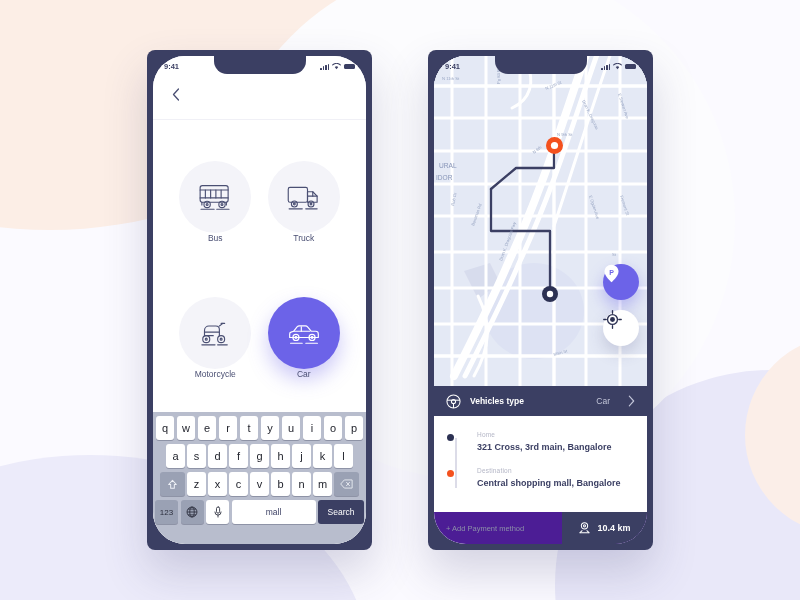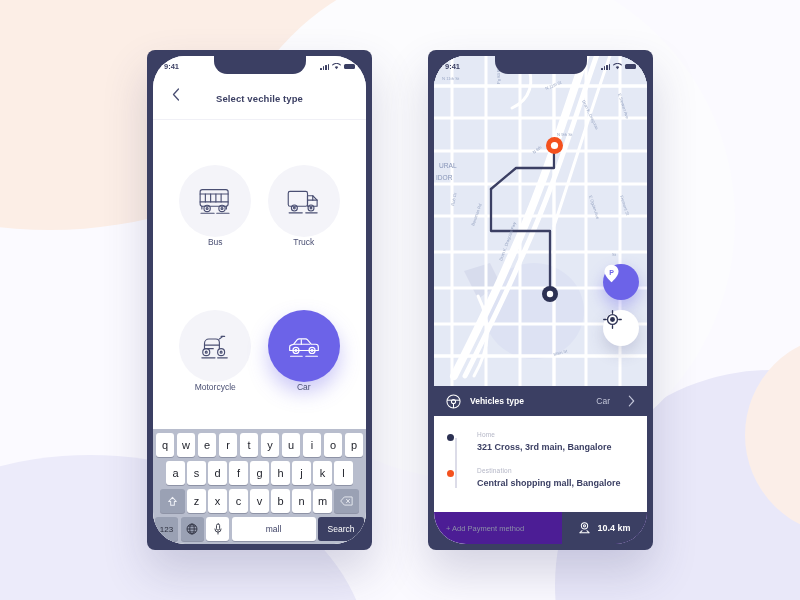--- a/index.html
+++ b/index.html
@@ -75,21 +75,21 @@
   .veh-label{font-size:8.5px;color:#4a4f73;}
 
   .done-bar{
     flex:0 0 auto;height:28px;background:#3b3f63;
     display:flex;align-items:center;justify-content:center;
     font-size:9px;color:#ffffff;cursor:pointer;
   }
   
   .keyboard{flex:0 0 auto;background:#b8bdcd;padding:4px 2px 3px;box-sizing:border-box;}
   .krow{display:flex;justify-content:center;gap:2.5px;margin-bottom:4px;}
-  .krow:last-child{margin-bottom:0;}
+  .krow:last-child{margin-bottom:17px;}
   .key{
     background:#ffffff;border-radius:3px;height:24px;min-width:18.5px;
     display:flex;align-items:center;justify-content:center;
     font-size:11px;color:#23252e;
     box-shadow:0 1px 0 rgba(90,95,120,.45);cursor:pointer;
   }
   .key.wide{min-width:25px;background:#9aa1b4;}
   .key.num{min-width:23px;background:#9aa1b4;font-size:8px;color:#2b2e3d;}
   .key.globe,.key.mic{min-width:23px;}
   .key.globe{background:#9aa1b4;}
@@ -163,21 +163,20 @@
           <span class="batt"></span>
         </span>
       </div>
 
       <div class="nav">
         <div class="back-btn">
           <svg width="8" height="13" viewBox="0 0 8 13">
             <path d="M6.5 1 L1.5 6.5 L6.5 12" stroke="#4a4f73" stroke-width="1.3" fill="none" stroke-linecap="round" stroke-linejoin="round"></path>
           </svg>
         </div>
-        <div class="nav-title">Select vechile type</div>
       </div>
 
       <div class="veh-grid">
 
         <div class="veh-cell">
           <div class="veh-circle">
             <svg width="42" height="34" viewBox="0 0 48 38">
               <g fill="none" stroke="#4a4f73" stroke-width="1.3" stroke-linecap="round" stroke-linejoin="round">
                 <rect x="7" y="6" width="32" height="19" rx="2.5"></rect>
                 <line x1="7" y1="11" x2="39" y2="11"></line>

